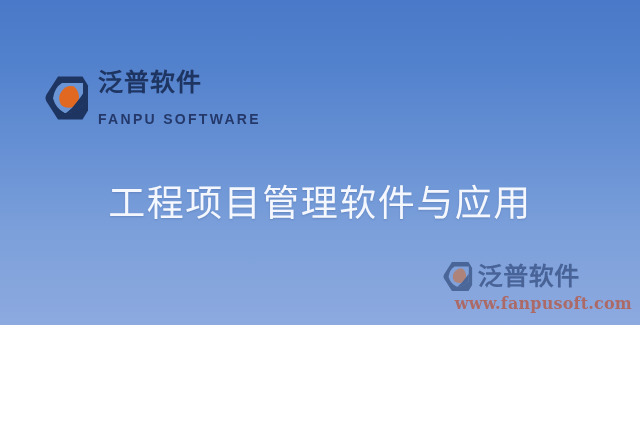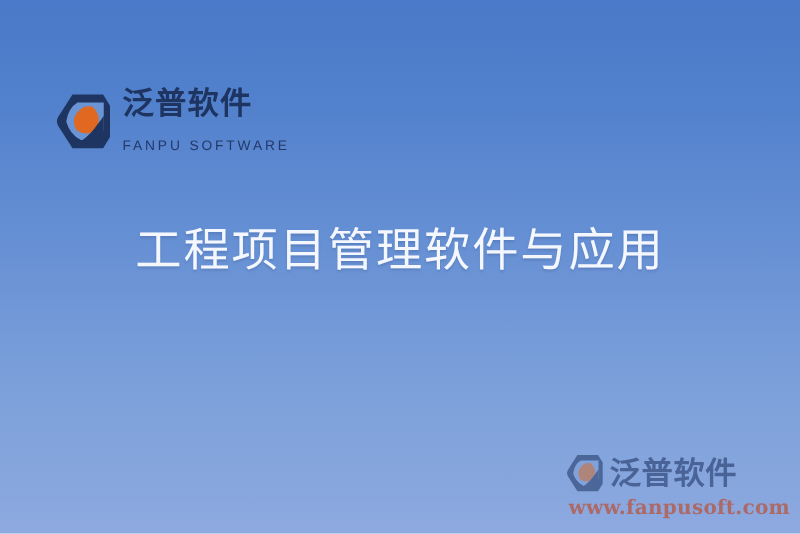--- a/index.html
+++ b/index.html
@@ -10,21 +10,21 @@
   body {
     width: 640px;
     height: 427px;
     overflow: hidden;
     font-family: "Liberation Sans", "DejaVu Sans", sans-serif;
   }
 
   #banner {
     position: relative;
     width: 640px;
-    height: 427px;
+    height: 325px;
     overflow: hidden;
     background: linear-gradient(180deg,
                 #4a79c9 0%,
                 #5180cc 18%,
                 #6690d4 45%,
                 #7ca0da 72%,
                 #8da9e0 100%);
   }
 
   
@@ -56,39 +56,39 @@
     font-size: 25px;
     font-weight: 700;
     color: #1e3461;
     letter-spacing: 1px;
     line-height: 1.05;
     white-space: nowrap;
   }
 
   .logo-en {
     font-family: "Liberation Sans", "DejaVu Sans", sans-serif;
-    font-size: 11px;
-    font-weight: 400;
+    font-size: 14px;
+    font-weight: 700;
     color: #24396a;
     letter-spacing: 2.3px;
     margin-top: 16px;
     white-space: nowrap;
   }
 
   
   #headline {
     position: absolute;
     left: 0;
     right: 0;
     top: 180px;
     text-align: center;
   }
 
   .headline-line {
-    font-family: Liberation Mono, monospace;
+    font-family: Liberation Serif, serif;
     font-size: 37px;
     font-weight: 400;
     color: #f4f7fd;
     letter-spacing: 1.5px;
     line-height: 48px;
     white-space: nowrap;
     text-shadow: 0 1px 2px rgba(30, 52, 97, 0.18);
   }
 
   
@@ -125,21 +125,21 @@
     white-space: nowrap;
   }
 
   .watermark-url {
     font-family: "DejaVu Serif", "Liberation Serif", serif;
     font-size: 16px;
     font-weight: 700;
     color: #c2451f;
     letter-spacing: 0.2px;
     margin-top: 2px;
-    margin-left: 2px;
+    margin-left: 12px;
     white-space: nowrap;
   }
 </style>
 </head>
 <body>
 
 <div id="banner">
 
   <div id="header-logo">
     <svg id="header-logo-mark" viewBox="0 0 44 46" aria-hidden="true">

